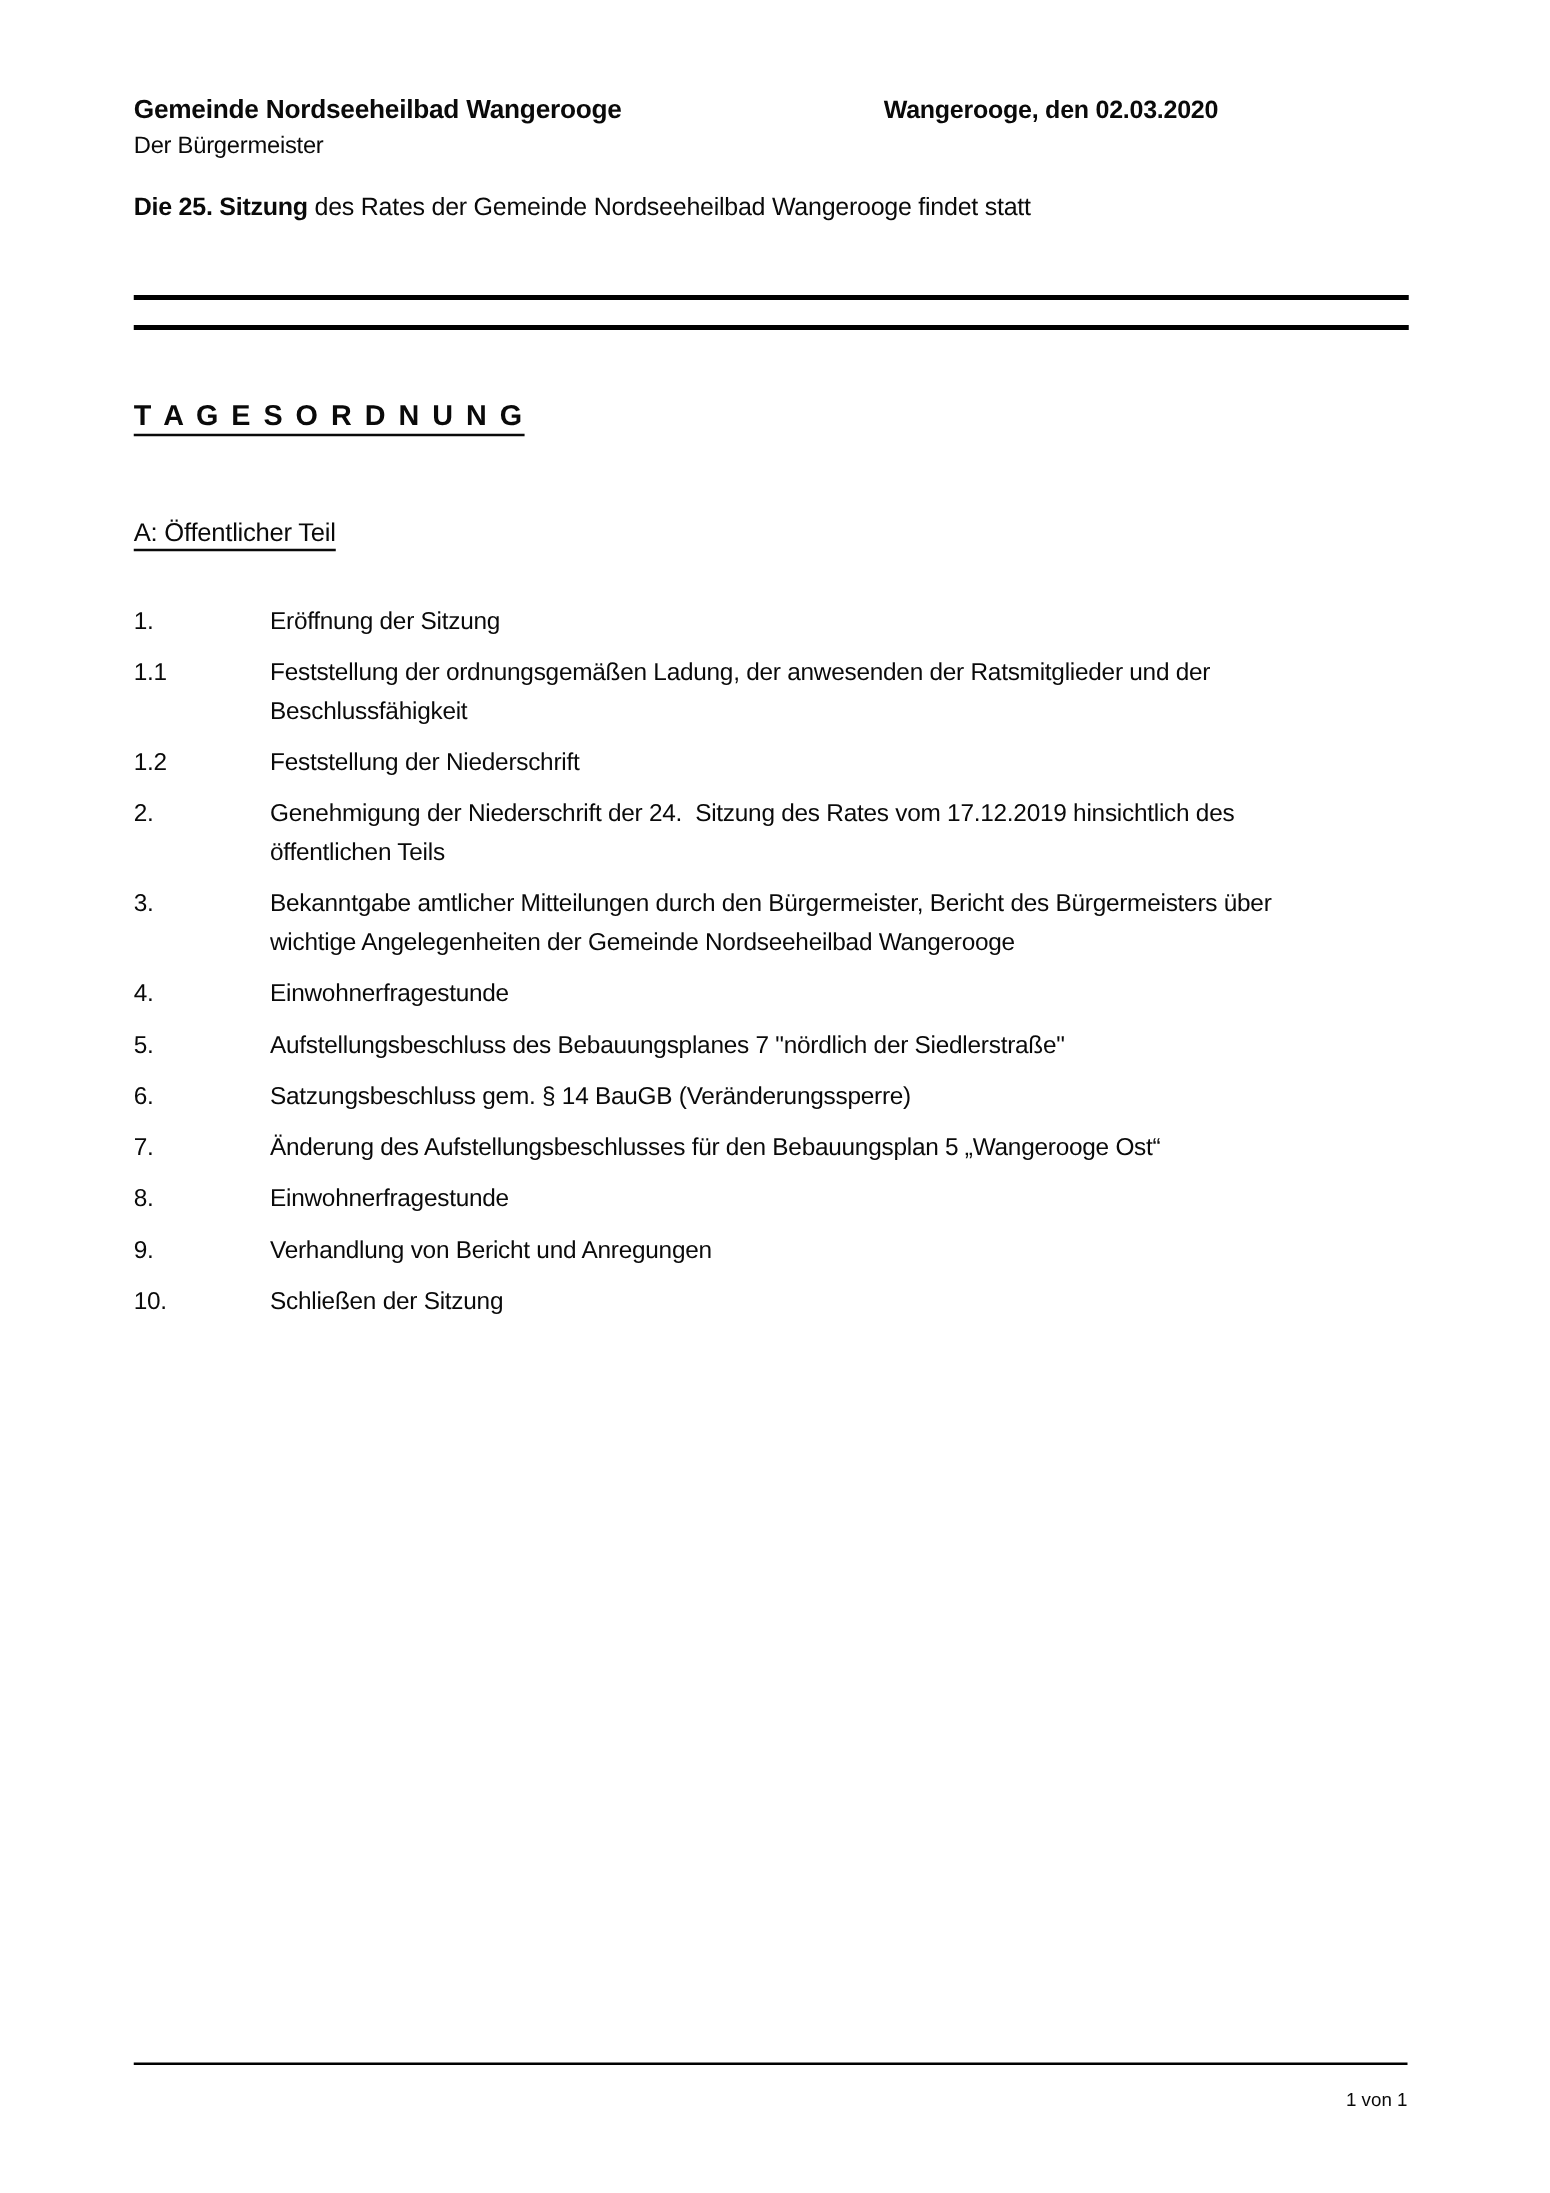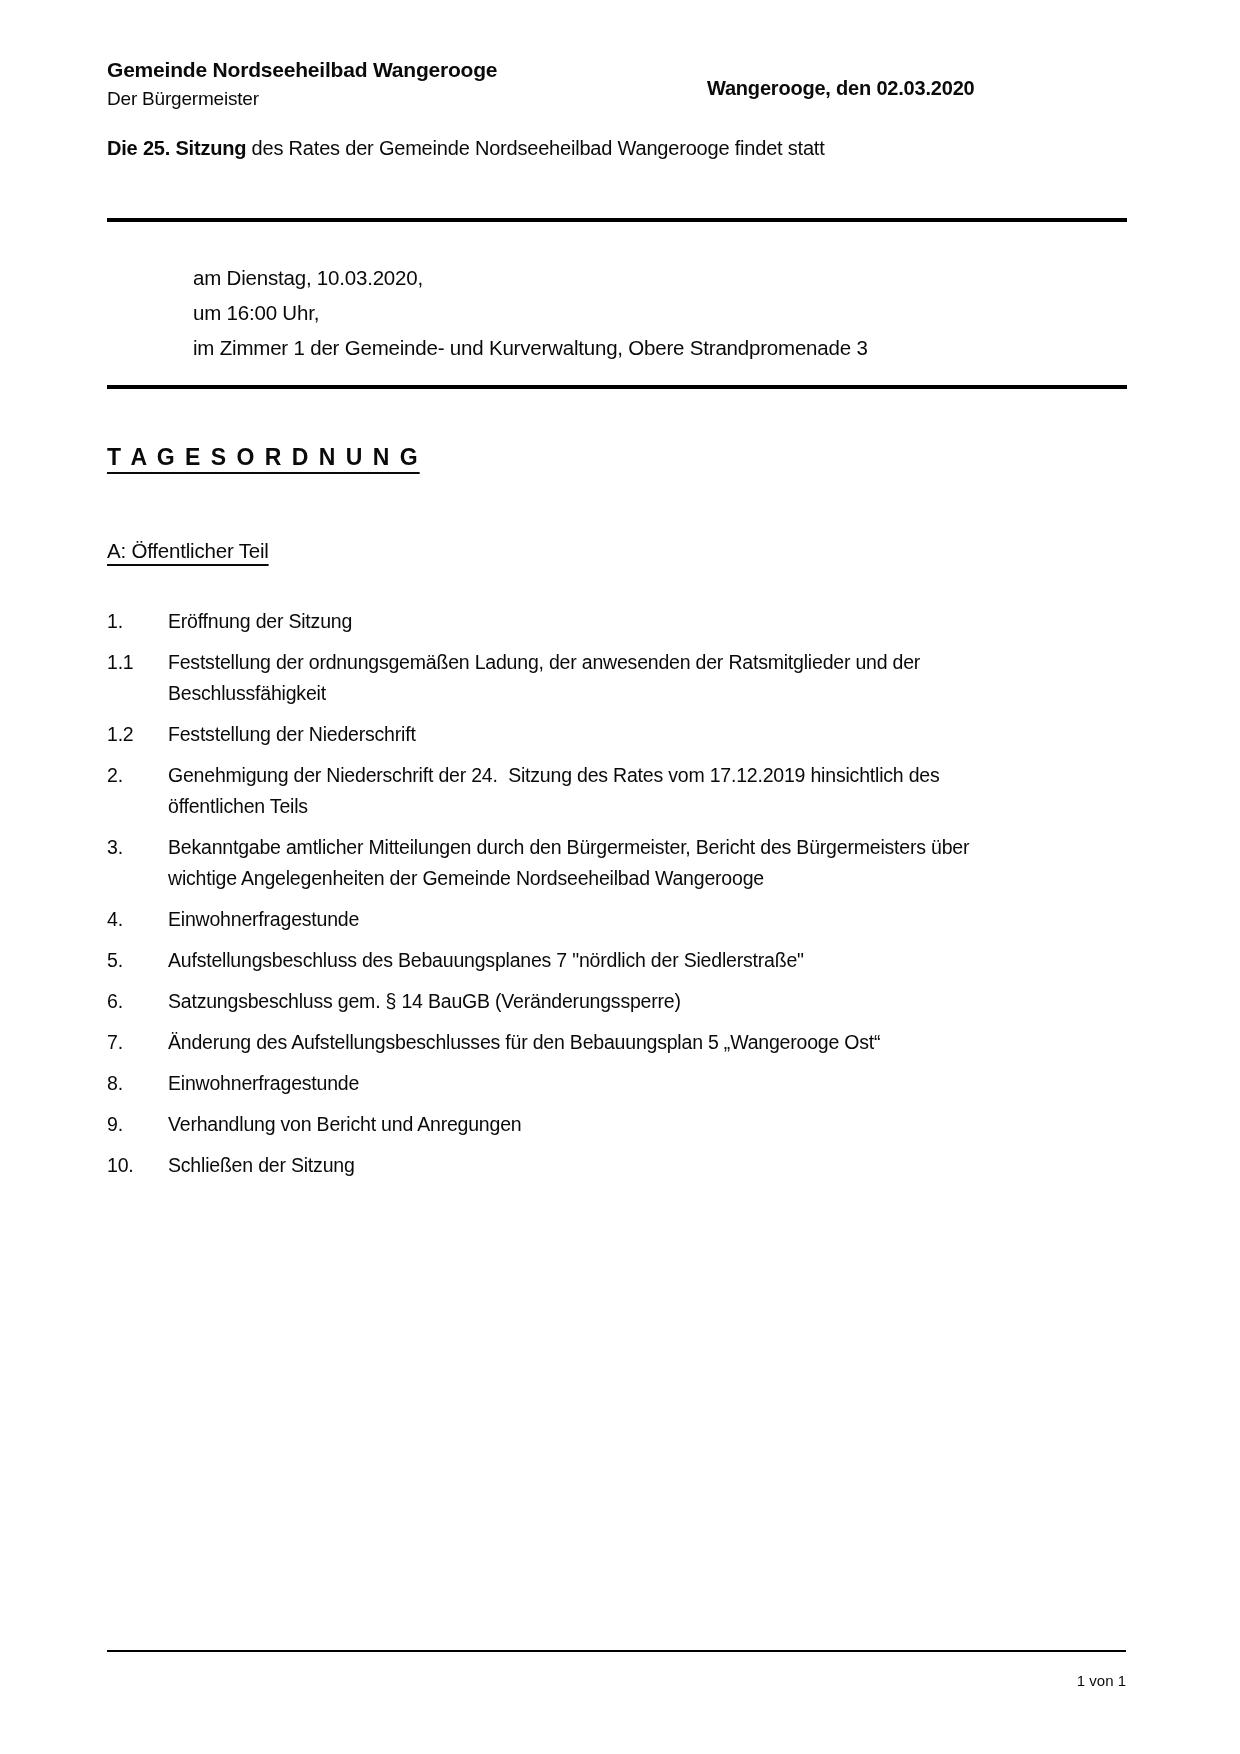--- a/index.html
+++ b/index.html
@@ -22,21 +22,21 @@
     overflow: hidden;
   }
   .content {
     position: relative;
     padding: 0 113px 0 107px; 
   }
 
   
   .header-row {
     position: relative;
-    padding-top: 55px;
+    padding-top: 73px;
   }
   .org-name {
     font-size: 21px;
     font-weight: bold;
     line-height: 30px;
     letter-spacing: -0.2px;
   }
   .place-date {
     position: absolute;
     left: 600px; 
@@ -120,20 +120,21 @@
     font-size: 19.5px;
     line-height: 31px;
     letter-spacing: -0.2px;
   }
   .agenda-item .num {
     flex: 0 0 61px;
   }
   .agenda-item .txt {
     flex: 1 1 auto;
     white-space: pre-line;
+    margin-left: 48px;
   }
 
   
   .footer {
     position: absolute;
     left: 107px;
     right: 114px;
     top: 1650px;
   }
   .footer-rule {
@@ -160,25 +161,20 @@
       <div class="place-date">Wangerooge, den 02.03.2020</div>
       <div class="author-role">Der Bürgermeister</div>
     </div>
 
     <div class="intro">
       <span class="em">Die 25. Sitzung</span><span> des Rates der Gemeinde Nordseeheilbad Wangerooge findet statt</span>
     </div>
 
     <div class="rule rule-1"></div>
 
-    <div class="meeting">
-      <div>am Dienstag, 10.03.2020,</div>
-      <div>um 16:00 Uhr,</div>
-      <div>im Zimmer 1 der Gemeinde- und Kurverwaltung, Obere Strandpromenade 3</div>
-    </div>
 
     <div class="rule rule-2"></div>
 
     <div class="agenda-heading-wrap">
       <span class="agenda-heading">T A G E S O R D N U N G</span>
     </div>
 
     <div class="section-heading">
       <span>A: Öffentlicher Teil</span>
     </div>

